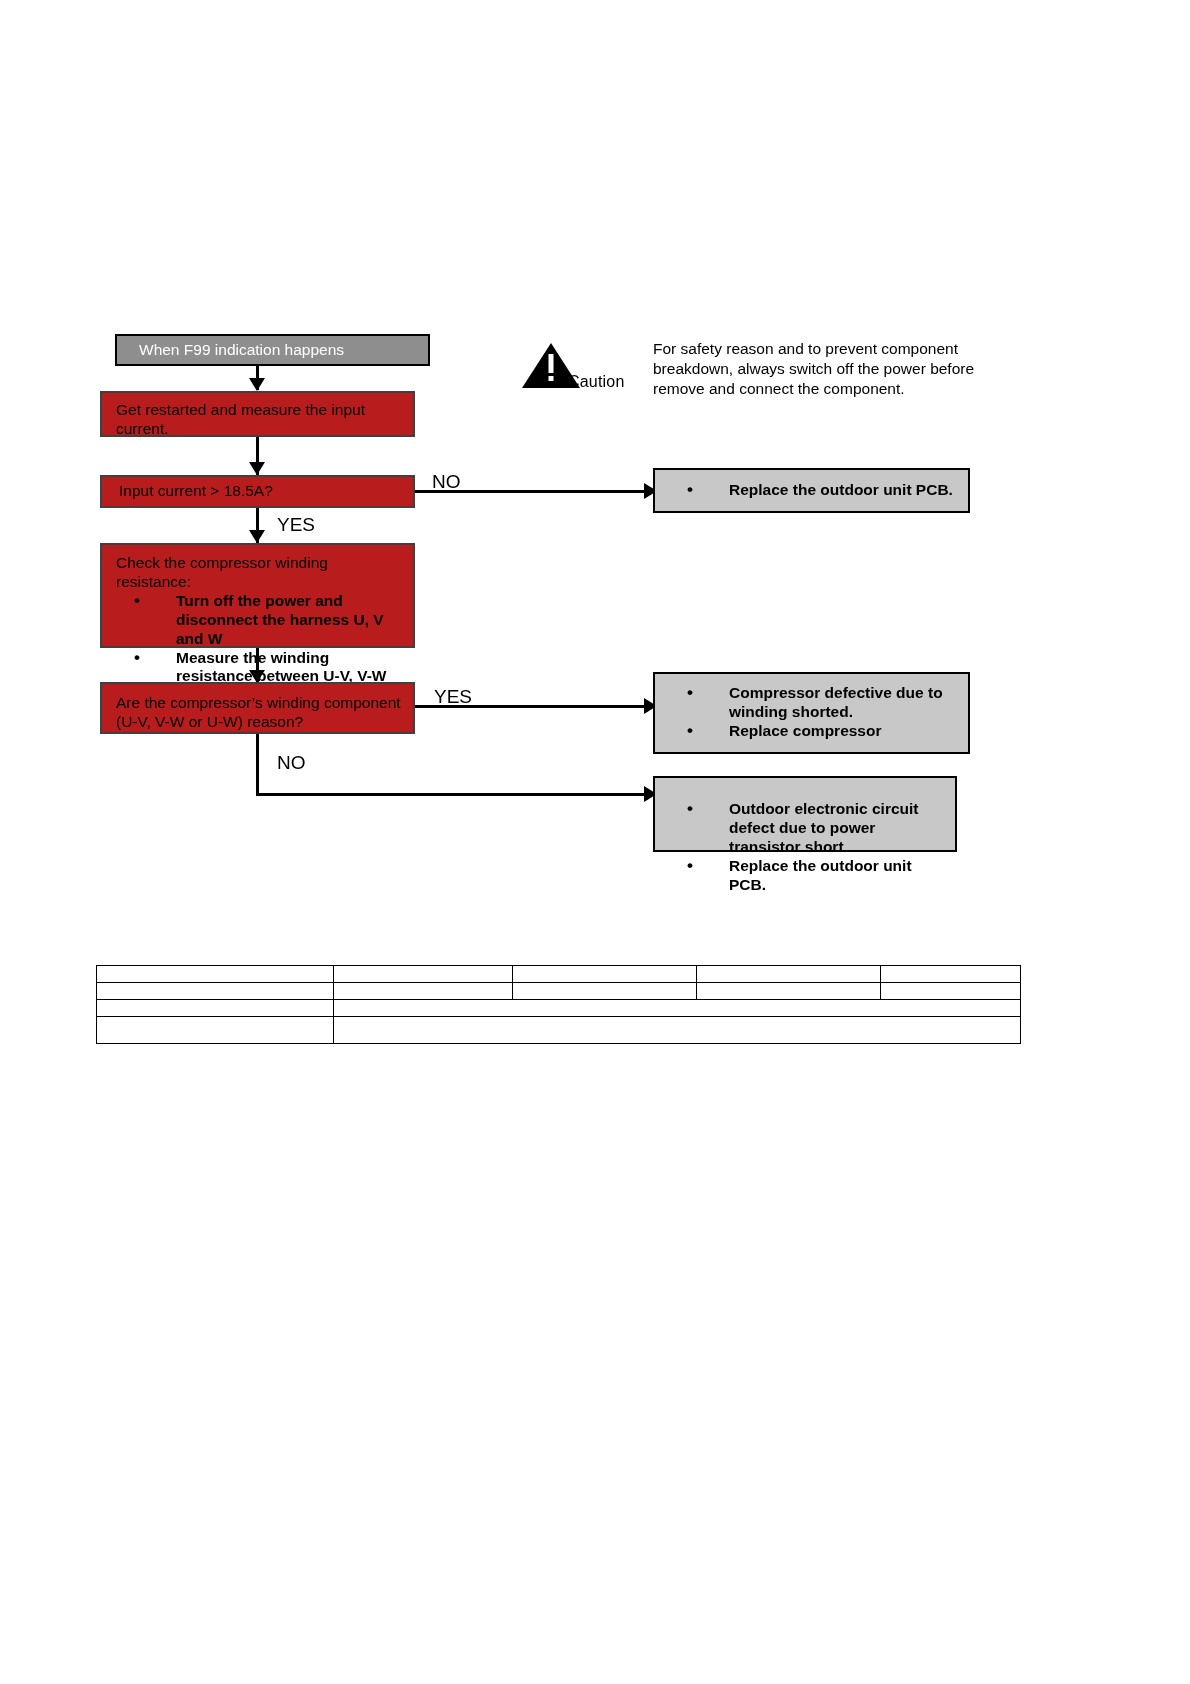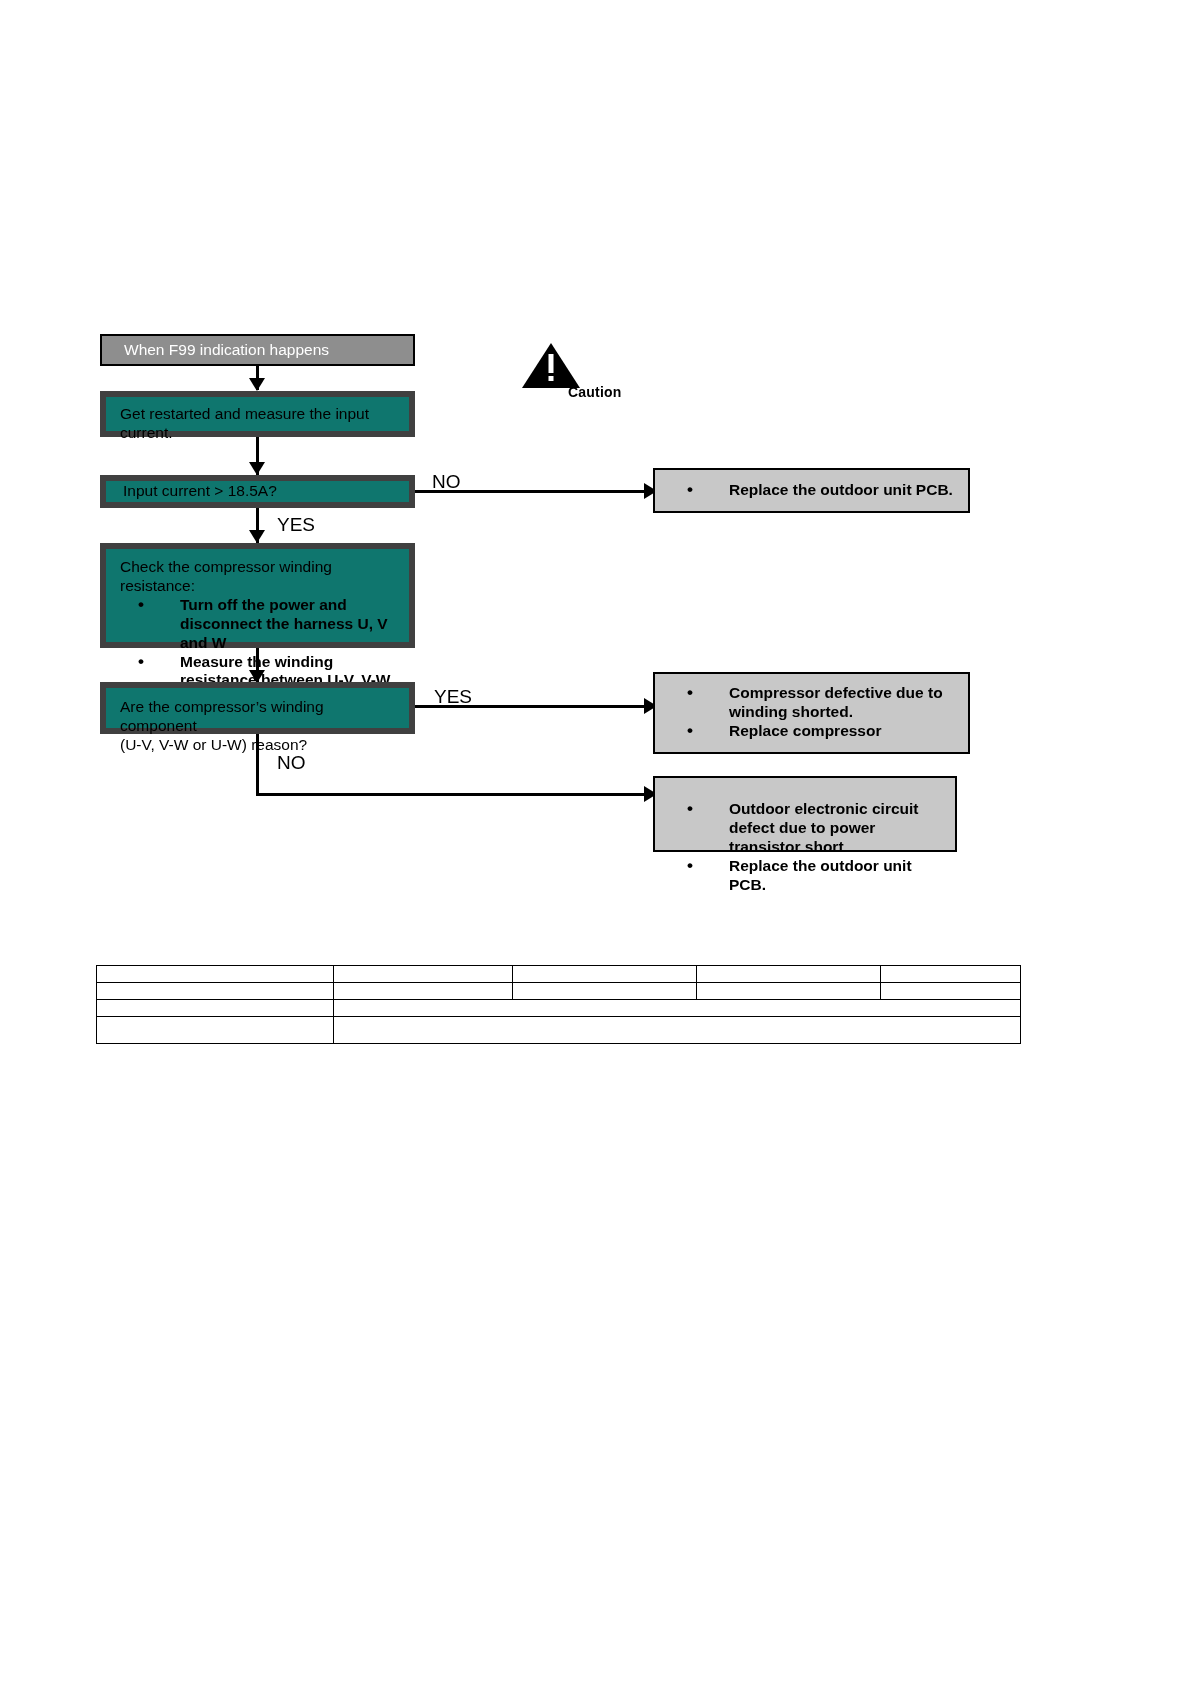--- a/index.html
+++ b/index.html
@@ -25,34 +25,35 @@
   .flow {
     position: absolute;
     left: 0; top: 0;
     width: 1190px;
     height: 900px;
   }
 
   .node {
     position: absolute;
     box-sizing: border-box;
-    border: 6px solid #404040;
-    background: #0f766e;
+    border: 2px solid #404040;
+    background: #b91c1c;
     font-size: 15.5px;
     line-height: 1.22;
     padding: 8px 12px 8px 14px;
   }
 
   .node.title-node {
     background: #8e8e8e;
     color: #ffffff;
     border: 2px solid #000;
     display: flex;
     align-items: center;
     padding-left: 22px;
+    margin-left: 15px;
   }
 
   .node.result {
     background: #c8c8c8;
     border: 2px solid #000;
     padding: 9px 10px 9px 10px;
   }
 
   .node .line {
     display: block;
@@ -129,23 +130,23 @@
   .caution-sign {
     position: absolute;
     left: 0px;
     top: 8px;
     width: 62px;
     height: 50px;
   }
   .caution-word {
     position: absolute;
     left: 48px;
-    top: 52px;
-    font-size: 14px;
-    font-weight: bold;
+    top: 41px;
+    font-size: 16px;
+    font-weight: normal;
     letter-spacing: 0.2px;
   }
   .caution-text {
     position: absolute;
     left: 133px;
     top: 7px;
     width: 340px;
     font-size: 15.5px;
     line-height: 1.28;
   }
@@ -246,20 +247,21 @@
 
   </div>
 
   <div class="caution">
     <svg class="caution-sign" viewBox="0 0 62 50">
       <polygon points="31,3 60,48 2,48" fill="#000000"></polygon>
       <rect x="28.5" y="14" width="5" height="19" fill="#ffffff"></rect>
       <rect x="28.5" y="36" width="5" height="5" fill="#ffffff"></rect>
     </svg>
     <div class="caution-word">Caution</div>
+    <div class="caution-text">For safety reason and to prevent component breakdown, always switch off the power before remove and connect the component.</div>
   </div>
 
   <table class="btable">
     <tbody>
       <tr>
         <td style="width:228px;"></td>
         <td style="width:170px;"></td>
         <td style="width:175px;"></td>
         <td style="width:175px;"></td>
         <td></td>

